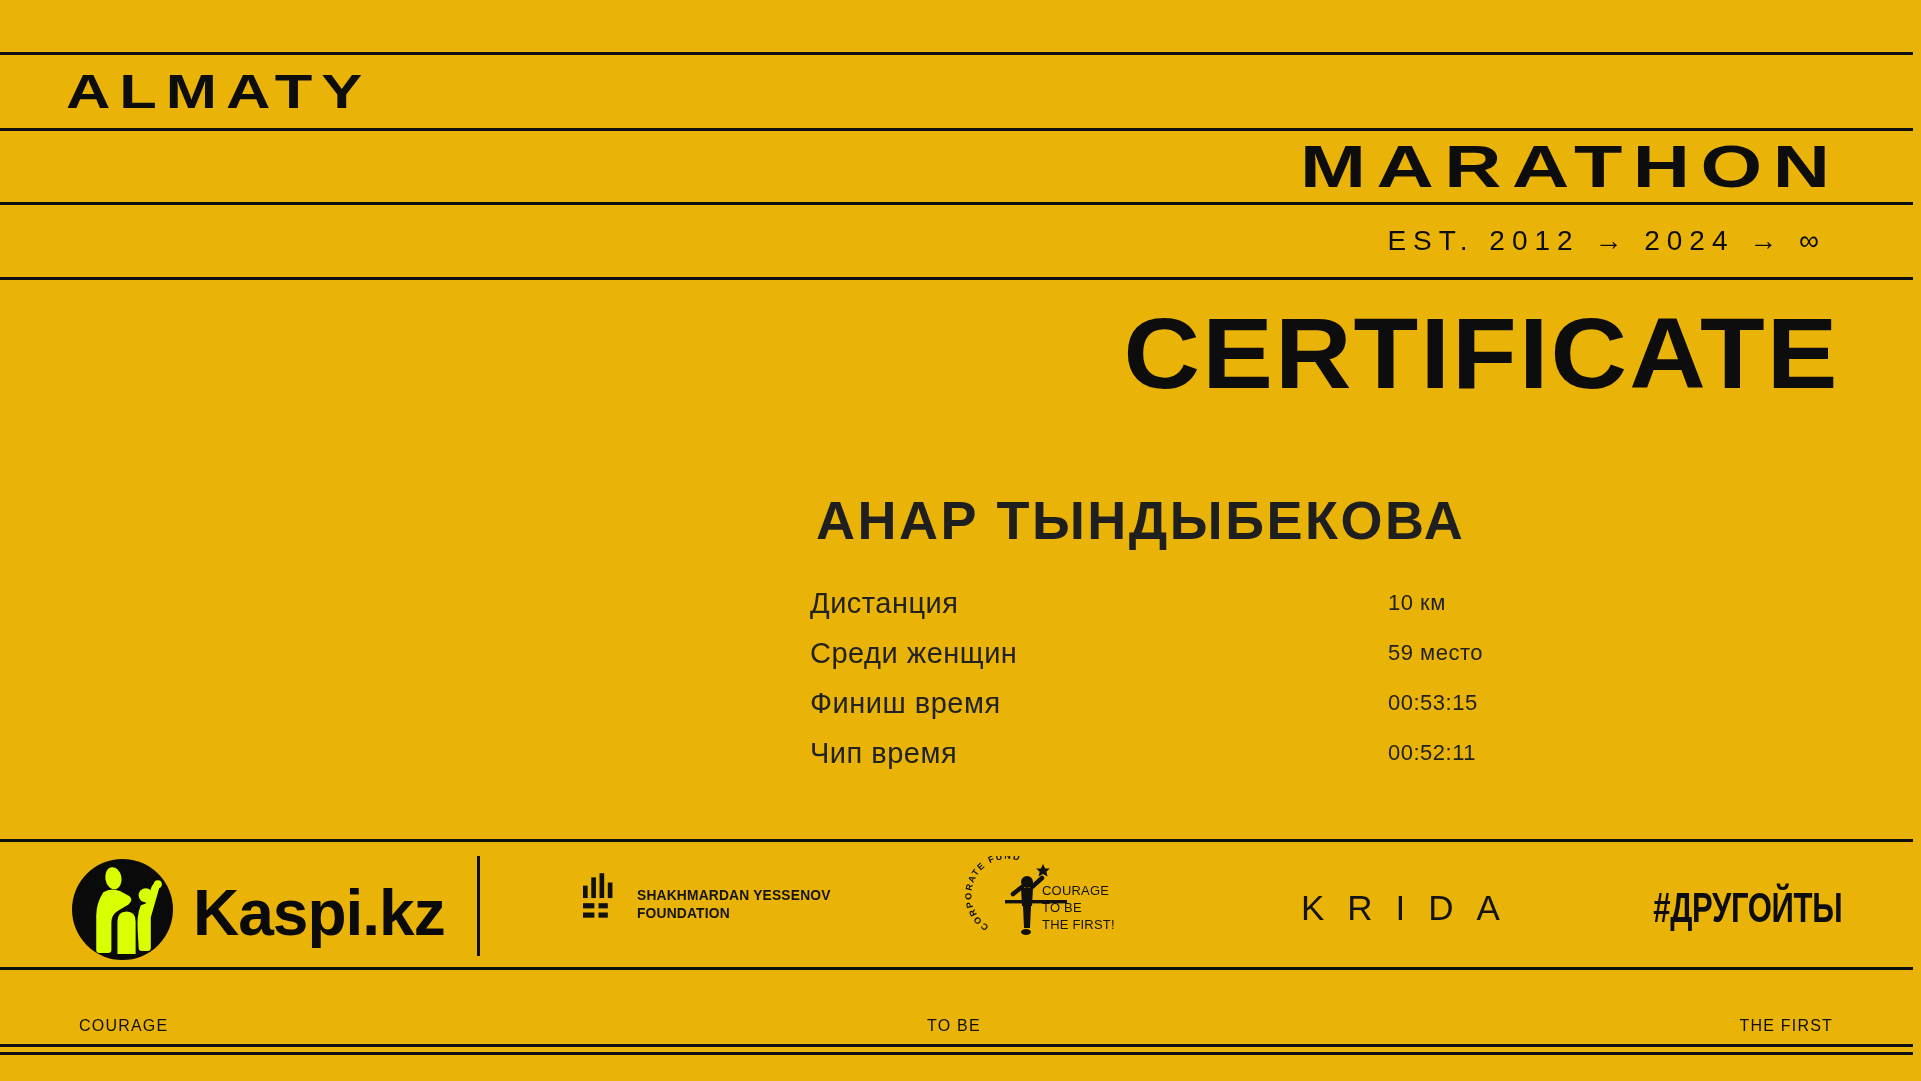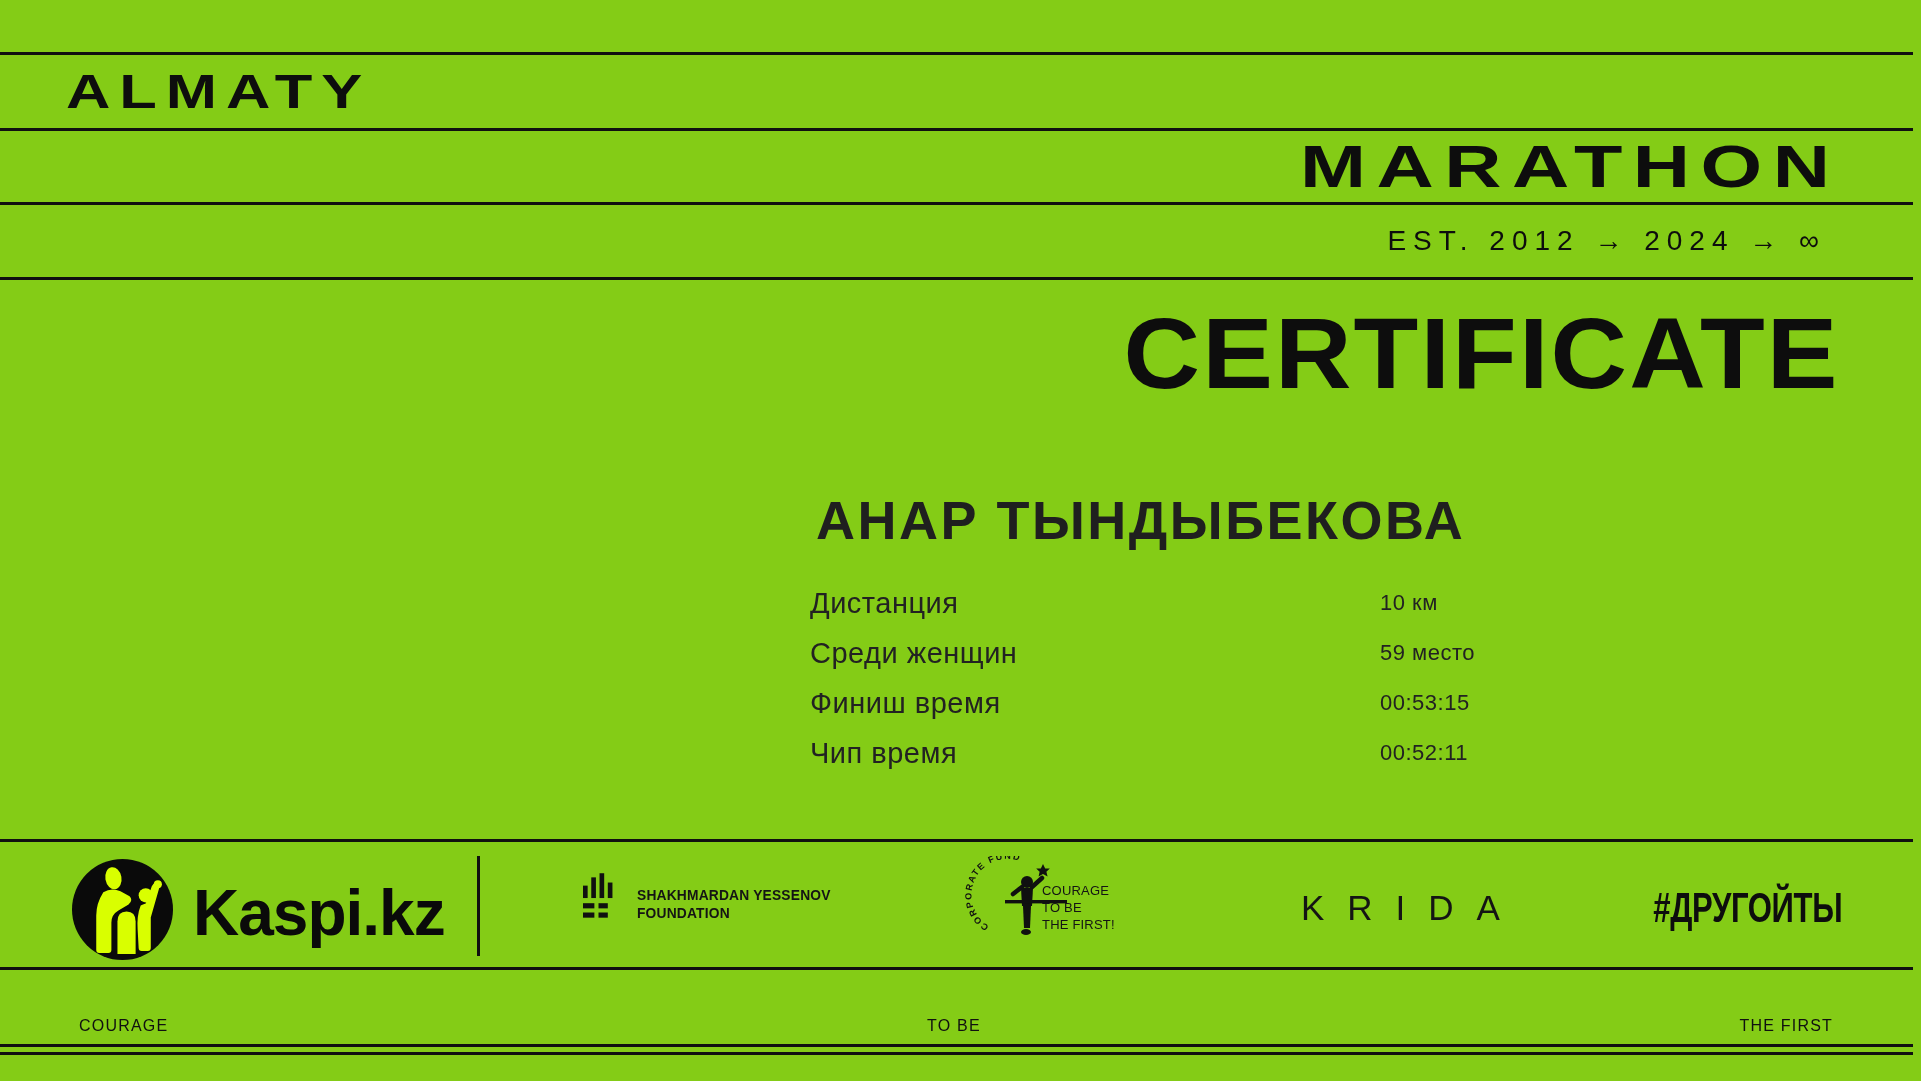--- a/index.html
+++ b/index.html
@@ -1,19 +1,19 @@
 <!DOCTYPE html>
 <html><head>
 <meta charset="utf-8">
 <style>
   html,body{margin:0;padding:0;background:#222;}
   .page{
     position:relative;
     width:1921px;height:1081px;
-    background:#84cc16;
+    background:#eab308;
     overflow:hidden;
     font-family:"Liberation Sans", sans-serif;
     color:#0d0d0d;
   }
   .hline{position:absolute;left:0;right:8px;height:3px;background:#101010;}
   .band{position:absolute;left:0;right:8px;display:flex;align-items:center;}
 
   .almaty-text{
     font-size:48px;font-weight:700;letter-spacing:7px;
     transform:scaleX(1.28);transform-origin:left center;white-space:nowrap;
@@ -29,21 +29,21 @@
     position:absolute;right:81px;top:303px;
     font-size:100px;font-weight:600;letter-spacing:2px;line-height:1;
     transform:scaleX(1.06);transform-origin:right center;white-space:nowrap;
   }
   .runner-name{
     position:absolute;left:816px;top:488px;
     font-size:54px;font-weight:700;letter-spacing:2.5px;line-height:1.2;
     color:#1f1f1f;white-space:nowrap;
   }
   .results{position:absolute;left:810px;top:578px;}
-  .result-row{display:flex;height:50px;align-items:center;}
+  .result-row{display:flex;height:50px;align-items:center;gap:8px;}
   .result-label{width:570px;font-size:29px;color:#222;letter-spacing:0.5px;}
   .result-value{font-size:22px;color:#222;letter-spacing:0.5px;}
 
   
   .kaspi-logo{position:absolute;left:72px;top:859px;width:101px;height:101px;}
   .kaspi-word{
     position:absolute;left:193px;top:876px;
     font-size:64px;font-weight:700;letter-spacing:-1px;color:#0a0a0a;white-space:nowrap;
   }
   .vdivider{position:absolute;left:477px;top:856px;width:3px;height:100px;background:#101010;}

